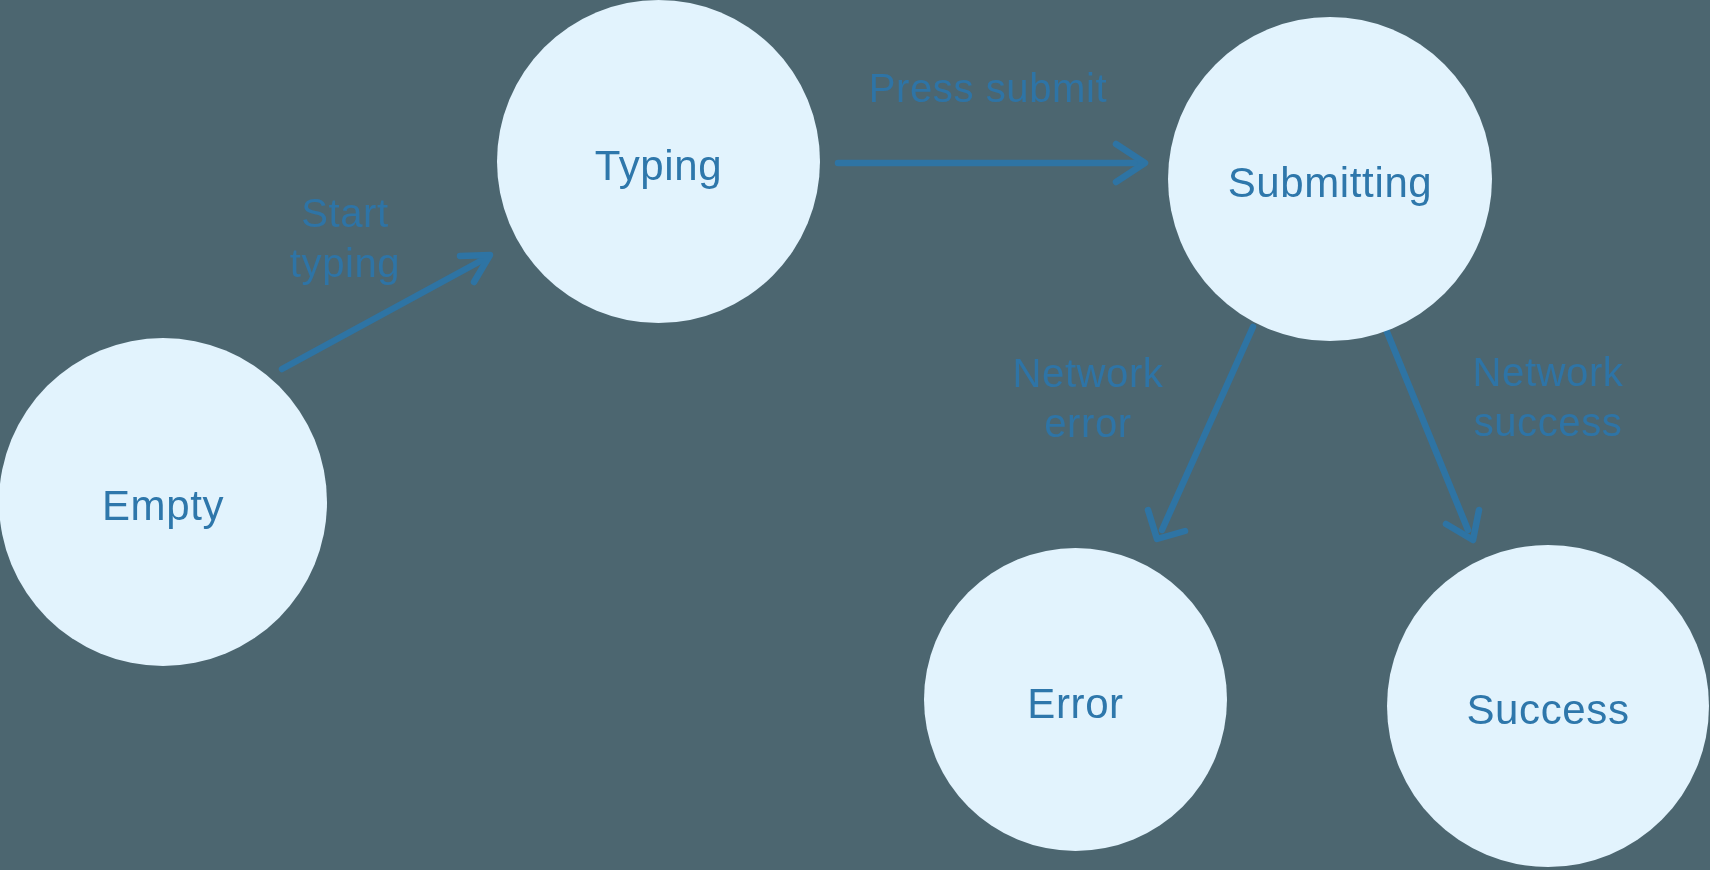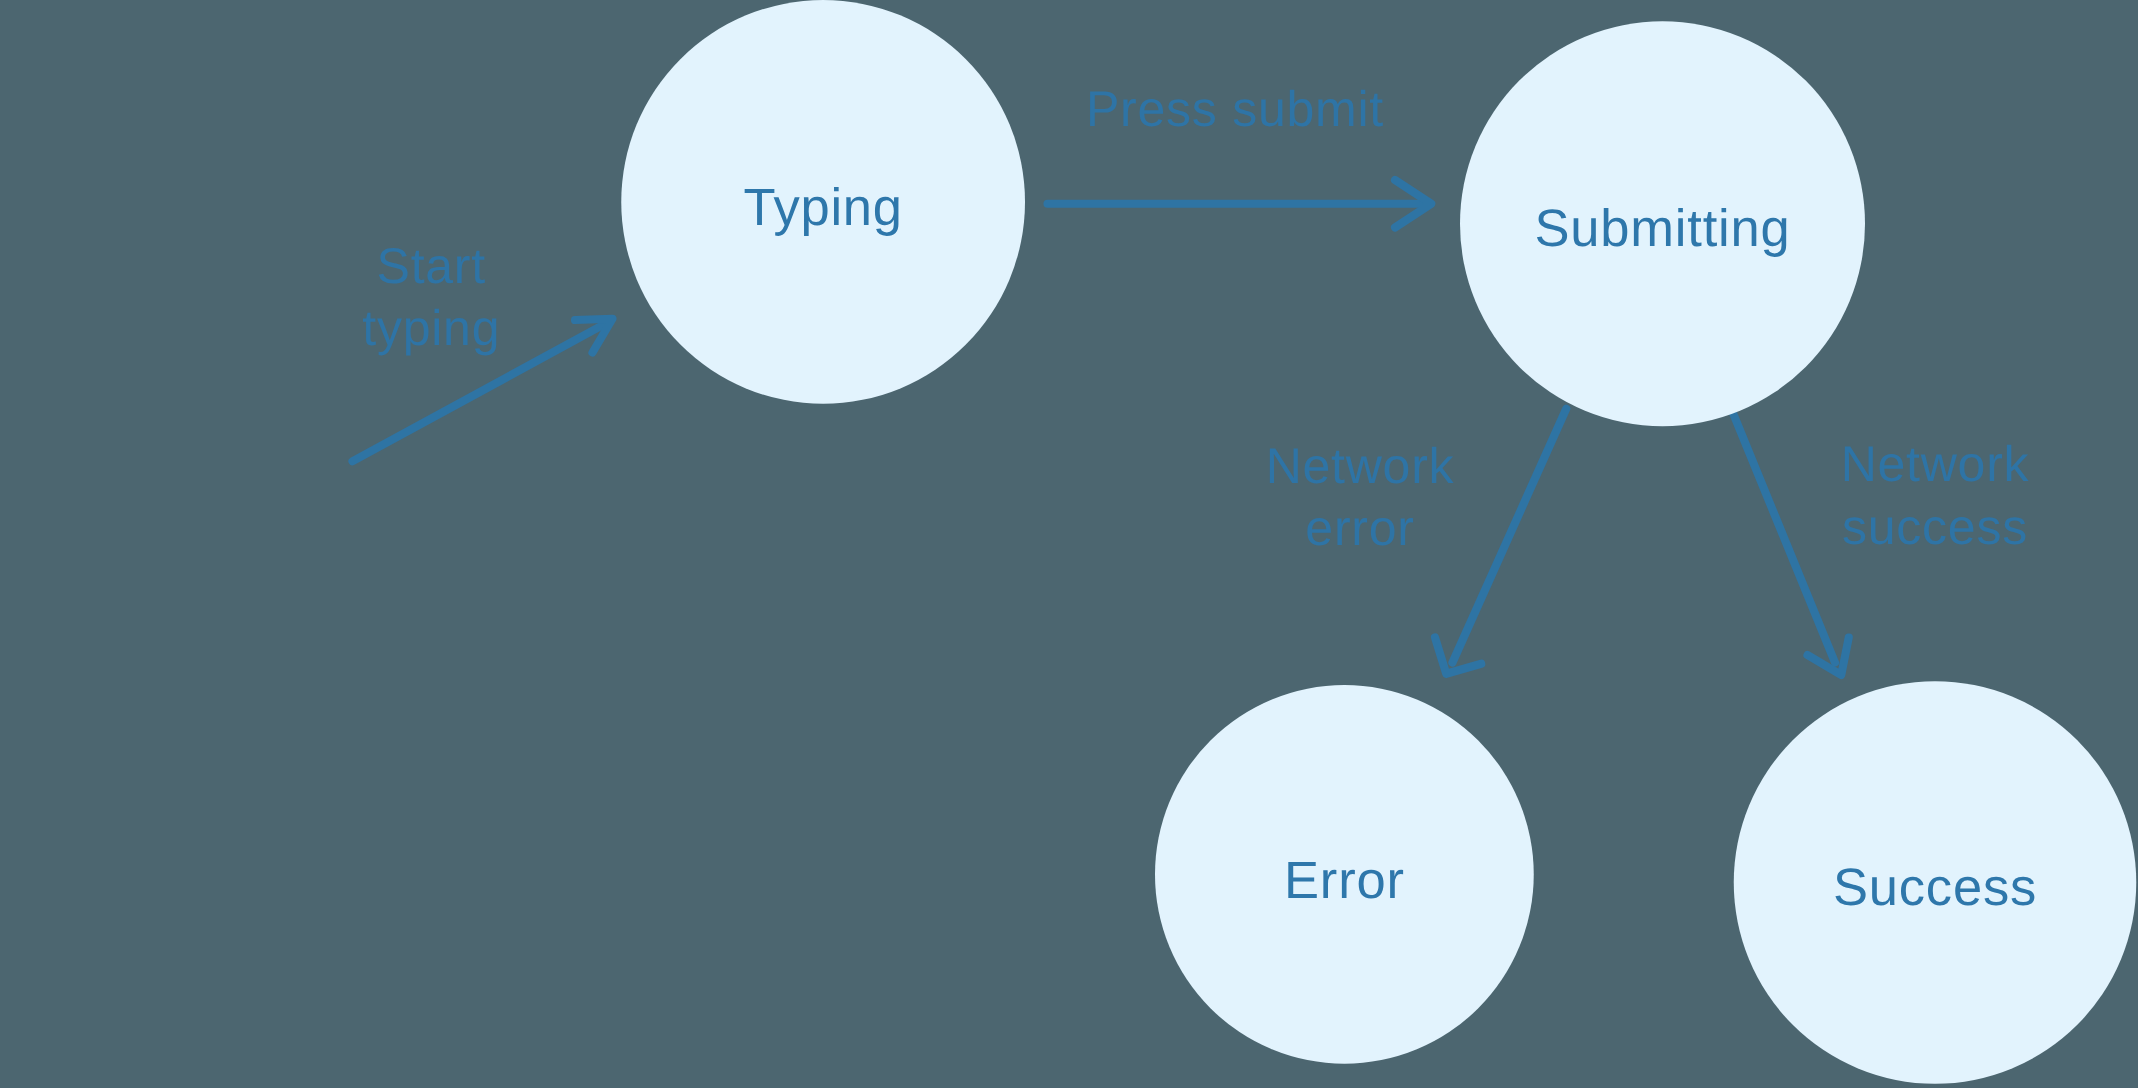--- a/index.html
+++ b/index.html
@@ -77,20 +77,23 @@
     <g>
       <path d="M1253,327 L1162,530"></path>
       <path d="M1148,510 L1157,539 L1185,531"></path>
     </g>
     <g>
       <path d="M1385,327 L1468,530"></path>
       <path d="M1446,524 L1473,540 L1479,510"></path>
     </g>
   </svg>
 
+  <div class="node" style="left:-1px; top:338px; width:328px; height:328px;">
+    <span class="node-label">Empty</span>
+  </div>
 
   <div class="node" style="left:497px; top:0px; width:323px; height:323px;">
     <span class="node-label">Typing</span>
   </div>
 
   <div class="node" style="left:1168px; top:1px; width:324px; height:324px;margin-top:16px;">
     <span class="node-label">Submitting</span>
   </div>
 
   <div class="node" style="left:924px; top:548px; width:303px; height:303px;">

